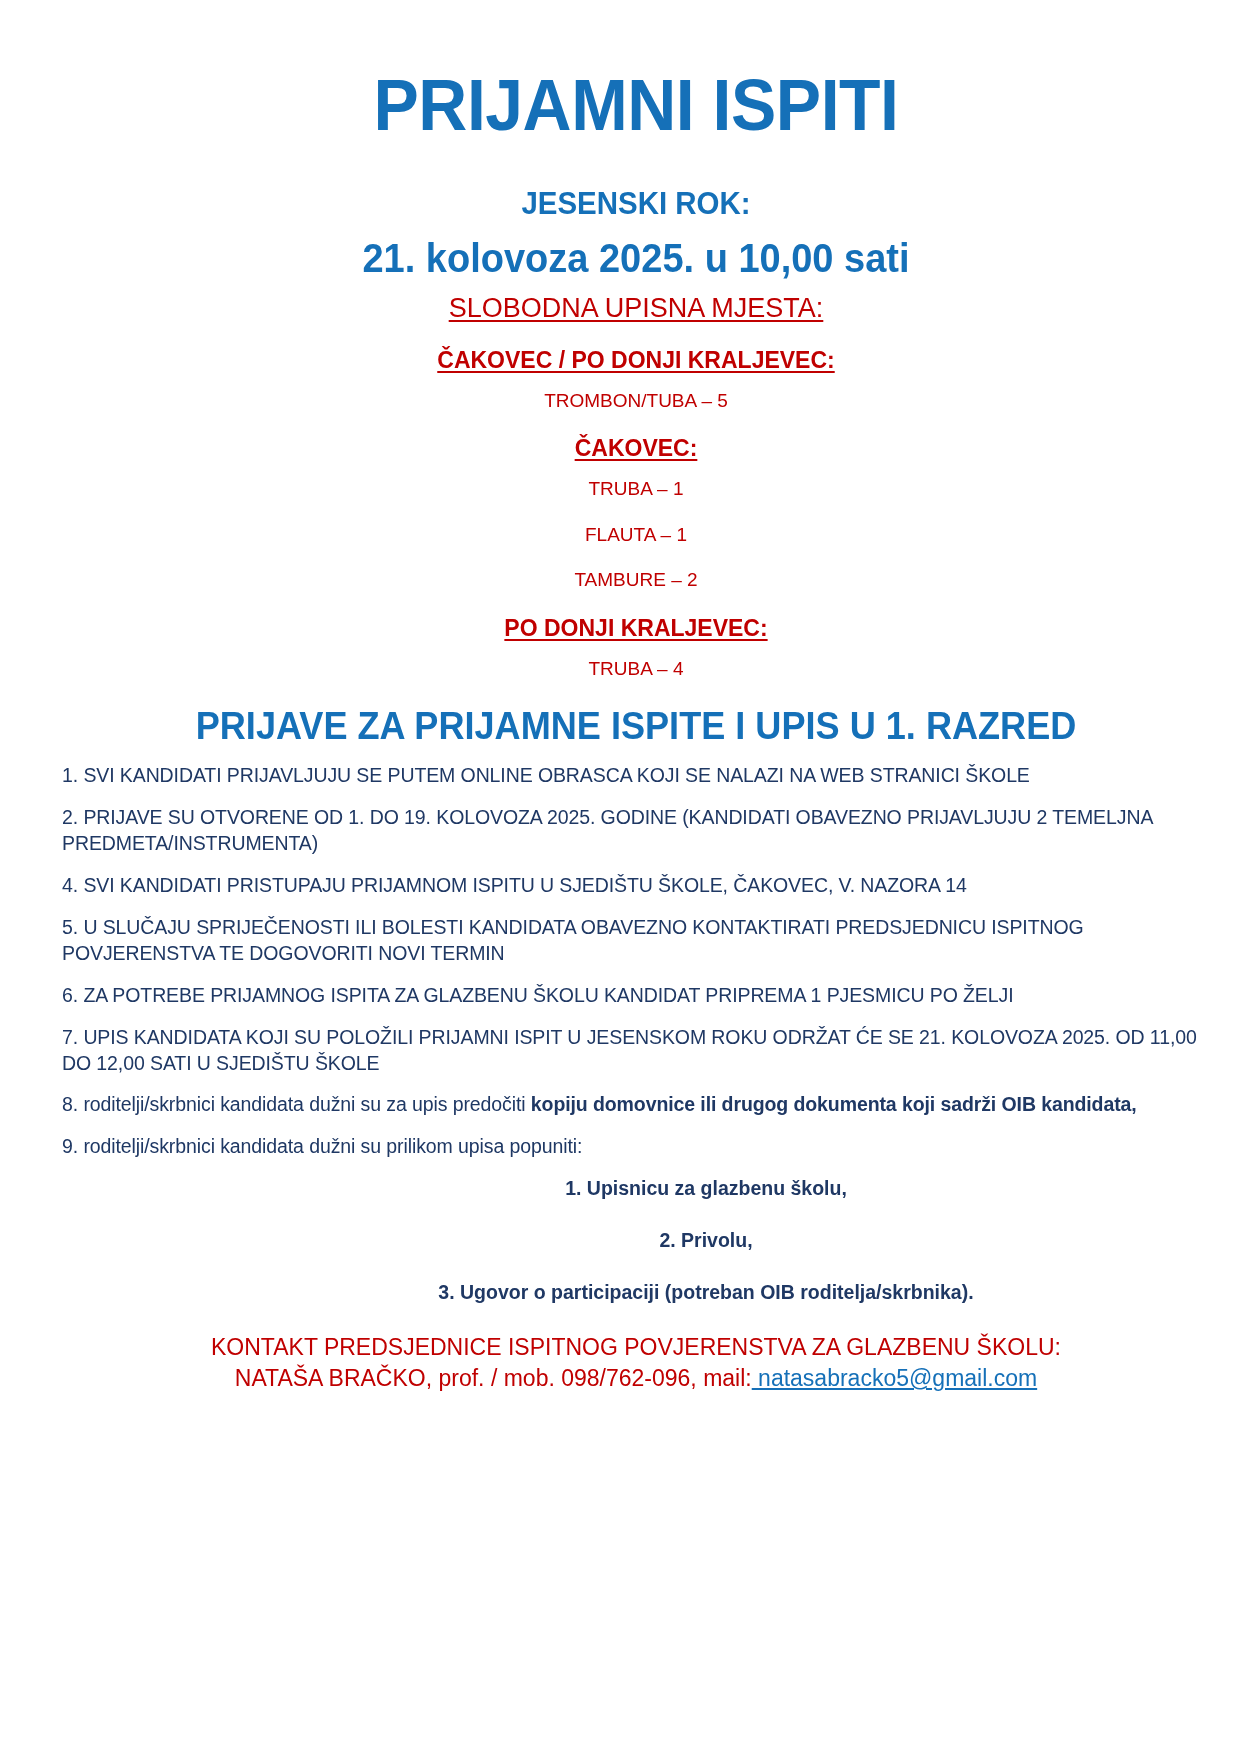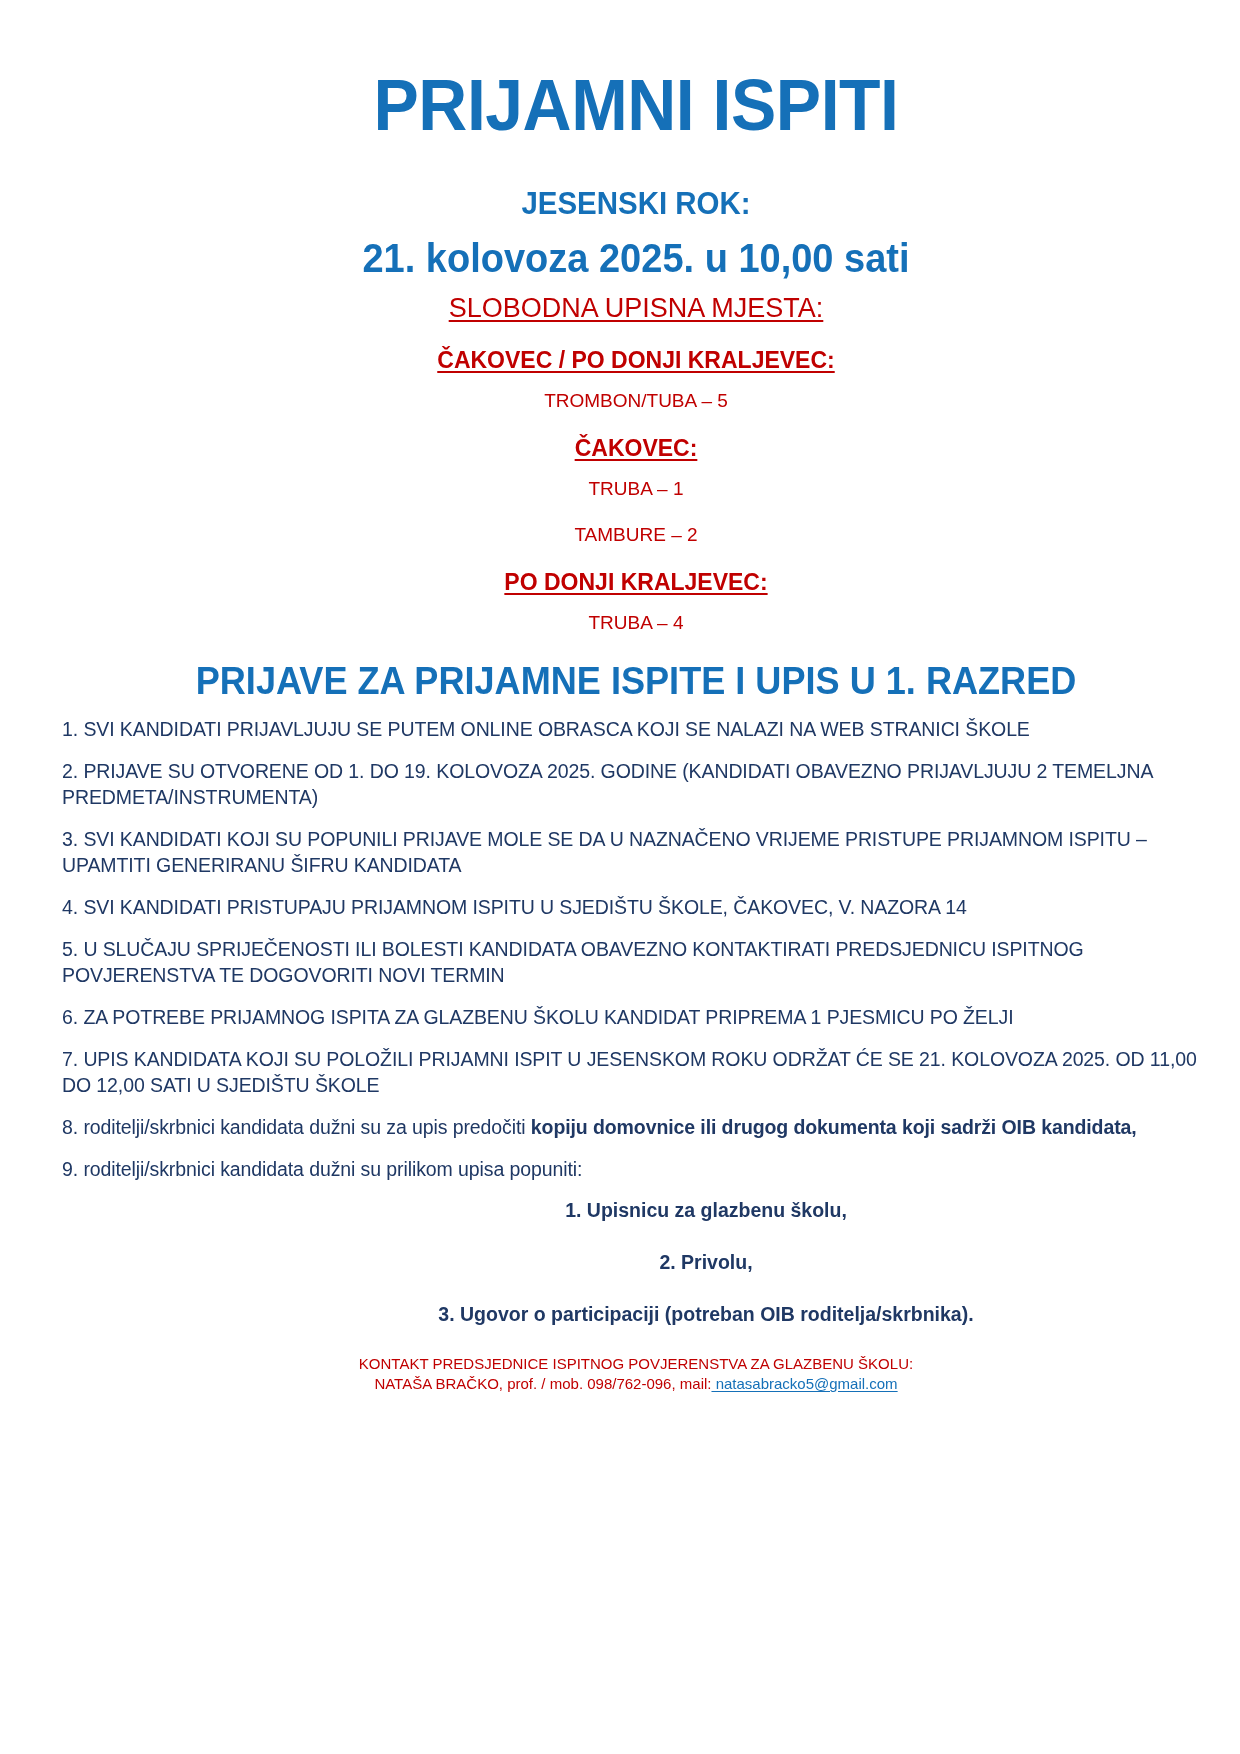--- a/index.html
+++ b/index.html
@@ -119,21 +119,21 @@
     margin: 0 0 26px 0;
     padding-left: 140px;
     text-align: center;
   }
   .subrule.first { margin-top: 4px; }
 
   
   .contact {
     text-align: center;
     color: #C00000;
-    font-size: 15px;
+    font-size: 23px;
     line-height: 1.35;
   }
   .contact .line2 { display: block; }
   .contact .email {
     color: #1570B8;
     text-decoration: underline;
     text-underline-offset: 2px;
   }
 </style>
 </head>
@@ -152,32 +152,32 @@
 
   <div class="red-heading-sub">
     <span class="u">ČAKOVEC / PO DONJI KRALJEVEC:</span>
   </div>
   <div class="red-item">TROMBON/TUBA – 5</div>
 
   <div class="red-heading-sub">
     <span class="u">ČAKOVEC:</span>
   </div>
   <div class="red-item">TRUBA – 1</div>
+  <div class="red-item">FLAUTA – 1</div>
   <div class="red-item">TAMBURE – 2</div>
 
   <div class="red-heading-sub">
     <span class="u">PO DONJI KRALJEVEC:</span>
   </div>
   <div class="red-item">TRUBA – 4</div>
 
   <div class="section-heading">PRIJAVE ZA PRIJAMNE ISPITE I UPIS U 1. RAZRED</div>
 
   <p class="rule">1. SVI KANDIDATI PRIJAVLJUJU SE PUTEM ONLINE OBRASCA KOJI SE NALAZI NA WEB STRANICI ŠKOLE</p>
   <p class="rule">2. PRIJAVE SU OTVORENE OD 1. DO 19. KOLOVOZA 2025. GODINE (KANDIDATI OBAVEZNO PRIJAVLJUJU 2 TEMELJNA PREDMETA/INSTRUMENTA)</p>
-  <p class="rule">3. SVI KANDIDATI KOJI SU POPUNILI PRIJAVE MOLE SE DA U NAZNAČENO VRIJEME PRISTUPE PRIJAMNOM ISPITU – UPAMTITI GENERIRANU ŠIFRU KANDIDATA</p>
   <p class="rule">4. SVI KANDIDATI PRISTUPAJU PRIJAMNOM ISPITU U SJEDIŠTU ŠKOLE, ČAKOVEC, V. NAZORA 14</p>
   <p class="rule">5. U SLUČAJU SPRIJEČENOSTI ILI BOLESTI KANDIDATA OBAVEZNO KONTAKTIRATI PREDSJEDNICU ISPITNOG POVJERENSTVA TE DOGOVORITI NOVI TERMIN</p>
   <p class="rule">6. ZA POTREBE PRIJAMNOG ISPITA ZA GLAZBENU ŠKOLU KANDIDAT PRIPREMA 1 PJESMICU PO ŽELJI</p>
   <p class="rule">7. UPIS KANDIDATA KOJI SU POLOŽILI PRIJAMNI ISPIT U JESENSKOM ROKU ODRŽAT ĆE SE 21. KOLOVOZA 2025. OD 11,00 DO 12,00 SATI U SJEDIŠTU ŠKOLE</p>
 
   <p class="rule"><span>8. roditelji/skrbnici kandidata dužni su za upis predočiti </span><b>kopiju domovnice ili drugog dokumenta koji sadrži OIB kandidata,</b></p>
 
   <p class="rule">9. roditelji/skrbnici kandidata dužni su prilikom upisa popuniti:</p>
 
   <div class="subrule first">1. Upisnicu za glazbenu školu,</div>

